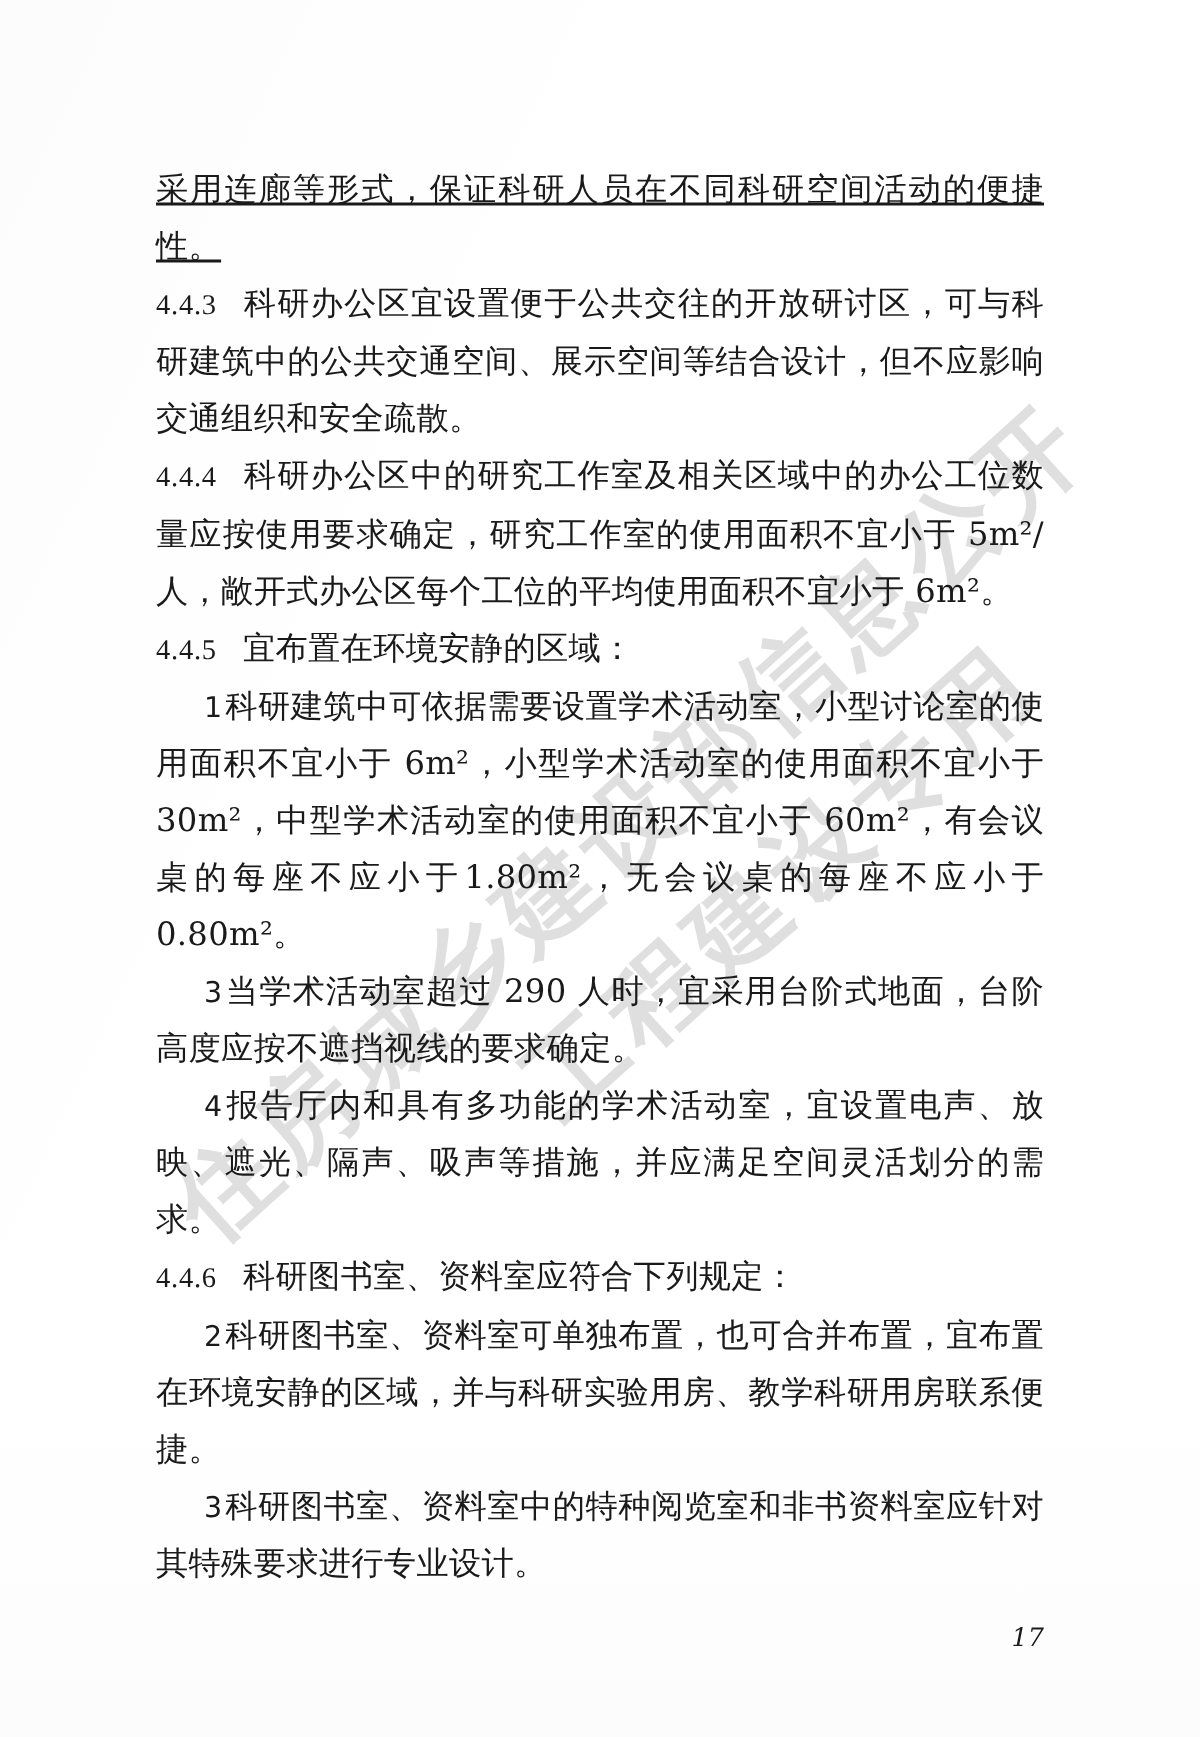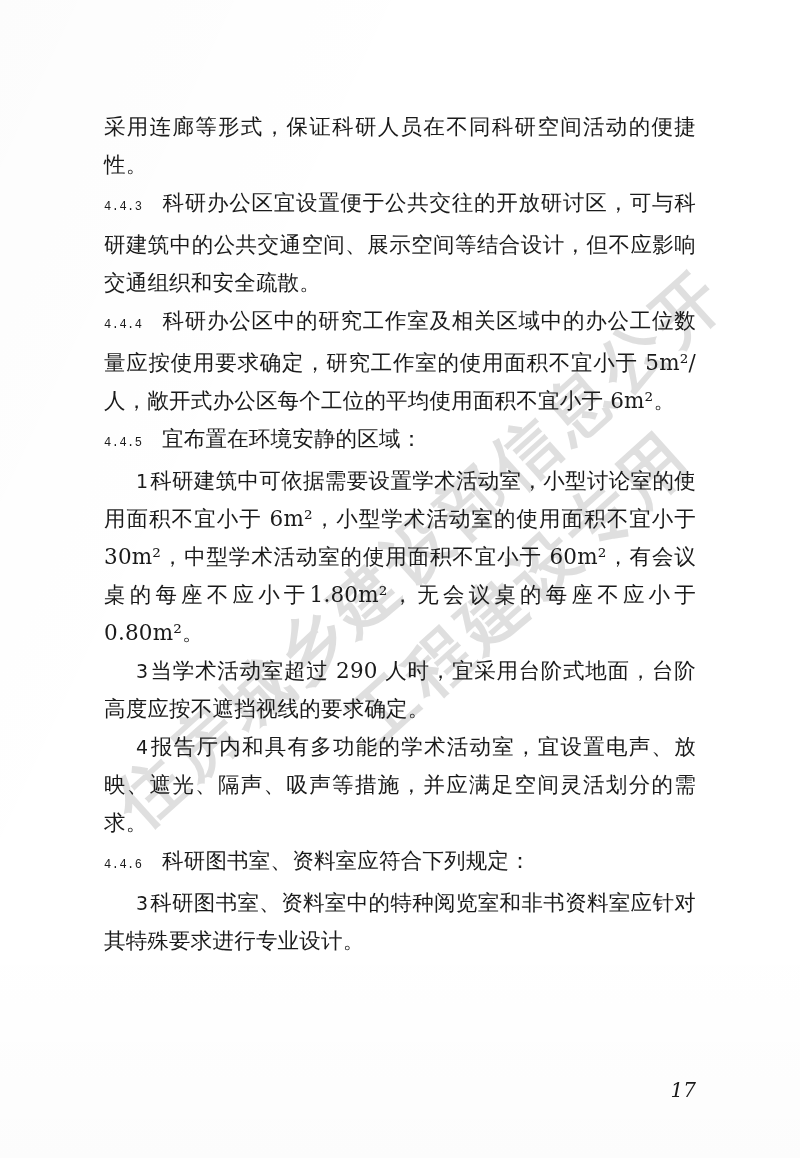--- a/index.html
+++ b/index.html
@@ -36,44 +36,45 @@
     font-size: 21.5px;
     line-height: 38px;
     color: #1a1a1a;
     margin: 0;
     text-align: justify;
     text-justify: inter-ideograph;
     letter-spacing: 0.2px;
   }
   .para.cont {
     text-indent: 0;
+    text-decoration: underline;
   }
   .num {
     display: inline-block;
     min-width: 58px;
-    font-family: Liberation Mono, monospace;
-    font-size: 12px;
+    font-family: Liberation Serif, serif;
+    font-size: 19px;
     letter-spacing: 0.5px;
   }
   .itemnum {
     display: inline-block;
     width: 46px;
     text-align: left;
     padding-left: 32px;
     box-sizing: border-box;
     font-family: "DejaVu Sans", "Liberation Sans", sans-serif;
     font-size: 19px;
   }
   .page-number {
     position: absolute;
     right: 104px;
     bottom: 56px;
     font-family: "DejaVu Serif", "Liberation Serif", serif;
     font-style: italic;
-    font-size: 20px;
+    font-size: 17px;
     color: #1a1a1a;
   }
   .watermark {
     position: absolute;
     left: 0;
     top: 0;
     width: 800px;
     height: 1158px;
     pointer-events: none;
     overflow: hidden;
@@ -115,19 +116,20 @@
     <p class="para"><span class="itemnum">1</span><span>科研建筑中可依据需要设置学术活动室，小型讨论室的使用面积不宜小于 6m²，小型学术活动室的使用面积不宜小于 30m²，中型学术活动室的使用面积不宜小于 60m²，有会议桌的每座不应小于1.80m²，无会议桌的每座不应小于0.80m²。</span></p>
 
 
     <p class="para"><span class="itemnum">3</span><span>当学术活动室超过 290 人时，宜采用台阶式地面，台阶高度应按不遮挡视线的要求确定。</span></p>
 
     <p class="para"><span class="itemnum">4</span><span>报告厅内和具有多功能的学术活动室，宜设置电声、放映、遮光、隔声、吸声等措施，并应满足空间灵活划分的需求。</span></p>
 
     <p class="para"><span class="num">4.4.6</span><span>科研图书室、资料室应符合下列规定：</span></p>
 
 
+    <p class="para"><span class="itemnum">2</span><span>科研图书室、资料室可单独布置，也可合并布置，宜布置在环境安静的区域，并与科研实验用房、教学科研用房联系便捷。</span></p>
 
     <p class="para"><span class="itemnum">3</span><span>科研图书室、资料室中的特种阅览室和非书资料室应针对其特殊要求进行专业设计。</span></p>
 
   </div>
 
   <div class="page-number">17</div>
 </div>
 
 </body></html>

